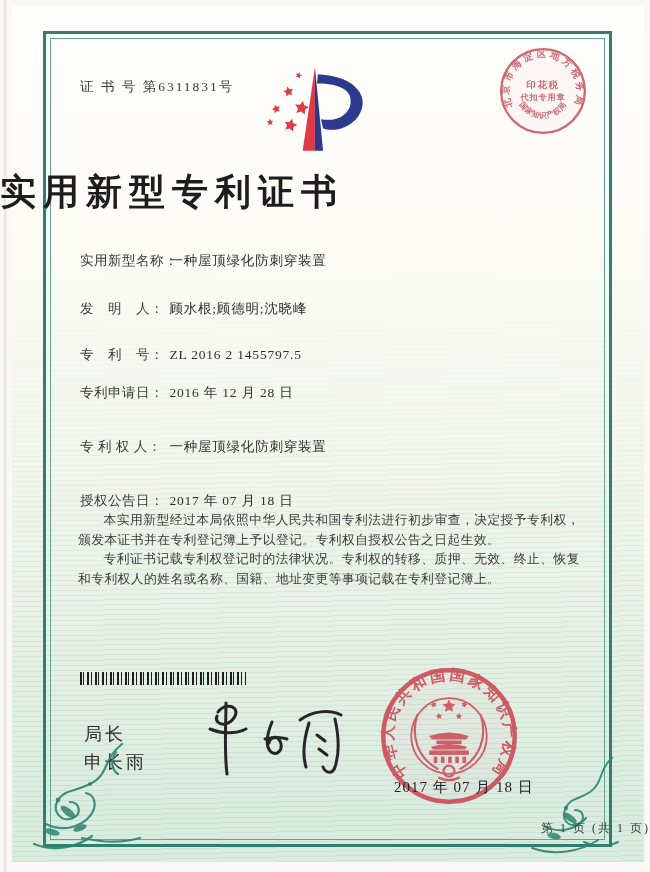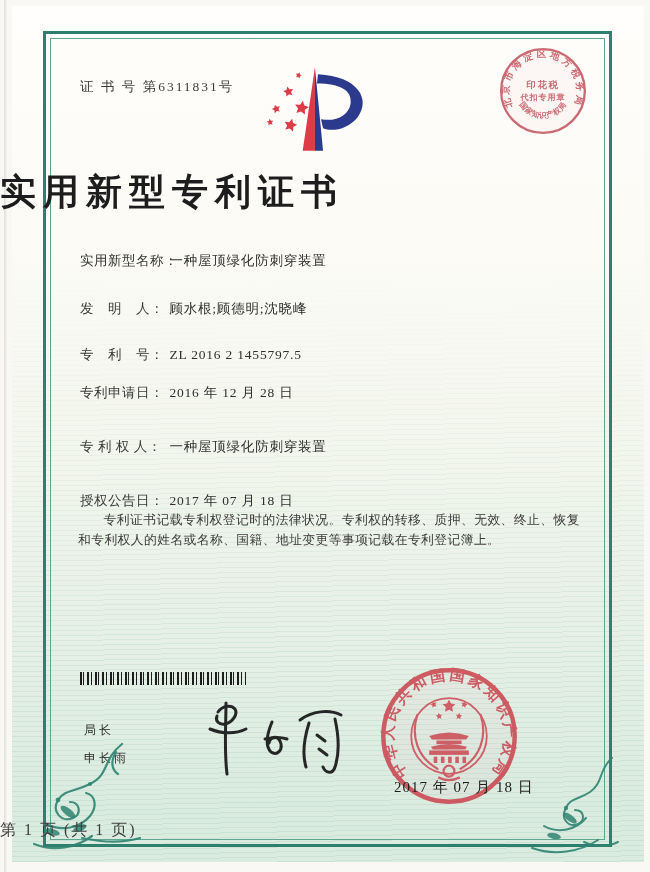--- a/index.html
+++ b/index.html
@@ -54,33 +54,33 @@
     position:absolute; left:80px; top:672px; width:166px; height:13px;
     background:repeating-linear-gradient(90deg,
       #1d1d1d 0 2px, transparent 2px 3px,
       #1d1d1d 3px 4px, transparent 4px 7px,
       #1d1d1d 7px 9px, transparent 9px 11px,
       #1d1d1d 11px 12px, transparent 12px 15px);
   }
   .signer-title, .signer-name {
     position:absolute; left:84px;
     font-family:"Liberation Sans","DejaVu Sans",sans-serif;
-    font-size:12px; letter-spacing:3px; color:#2b2b2b; font-weight:500;
+    font-size:18px; letter-spacing:3px; color:#2b2b2b; font-weight:500;
   }
   .signer-title { top:722px; }
   .signer-name  { top:750px; }
   .signature { position:absolute; left:188px; top:696px; width:175px; height:92px; }
   .official-seal { position:absolute; left:377px; top:664px; width:144px; height:144px; }
   .seal-date {
     position:absolute; left:394px; top:778px; font-size:15px; letter-spacing:1px;
     color:#1f1f1f; z-index:5;
   }
   .footer-page {
-    position:absolute; left:0; top:820px; width:650px; text-align:left;
-    font-size:16px; letter-spacing:2px; color:#3e3e3e;
+    position:absolute; left:0; top:820px; width:650px; text-align:right;
+    font-size:12px; letter-spacing:2px; color:#3e3e3e;
   }
   .flourish-left  { position:absolute; left:18px;  top:740px; width:126px; height:126px; }
   .flourish-right { position:absolute; left:524px; top:756px; width:96px;  height:104px; }
   svg text { font-family:"Liberation Serif","DejaVu Serif",serif; }
 </style>
 </head>
 <body>
 
 <div class="page">
 
@@ -152,20 +152,21 @@
       <span class="field-label">专 利 权 人：</span>
       <span class="field-value">一种屋顶绿化防刺穿装置</span>
     </div>
     <div class="field-row" style="top:240px">
       <span class="field-label">授权公告日：</span>
       <span class="field-value">2017 年 07 月 18 日</span>
     </div>
   </div>
 
   <div class="body-text">
+    <p>本实用新型经过本局依照中华人民共和国专利法进行初步审查，决定授予专利权，颁发本证书并在专利登记簿上予以登记。专利权自授权公告之日起生效。</p>
     <p>专利证书记载专利权登记时的法律状况。专利权的转移、质押、无效、终止、恢复和专利权人的姓名或名称、国籍、地址变更等事项记载在专利登记簿上。</p>
   </div>
 
   <div class="barcode"></div>
 
   <div class="signer-title">局长</div>
   <div class="signer-name">申长雨</div>
 
   <svg class="signature" viewBox="0 0 175 92">
     <g fill="none" stroke="#161616" stroke-width="3" stroke-linecap="round" opacity="0.92">

